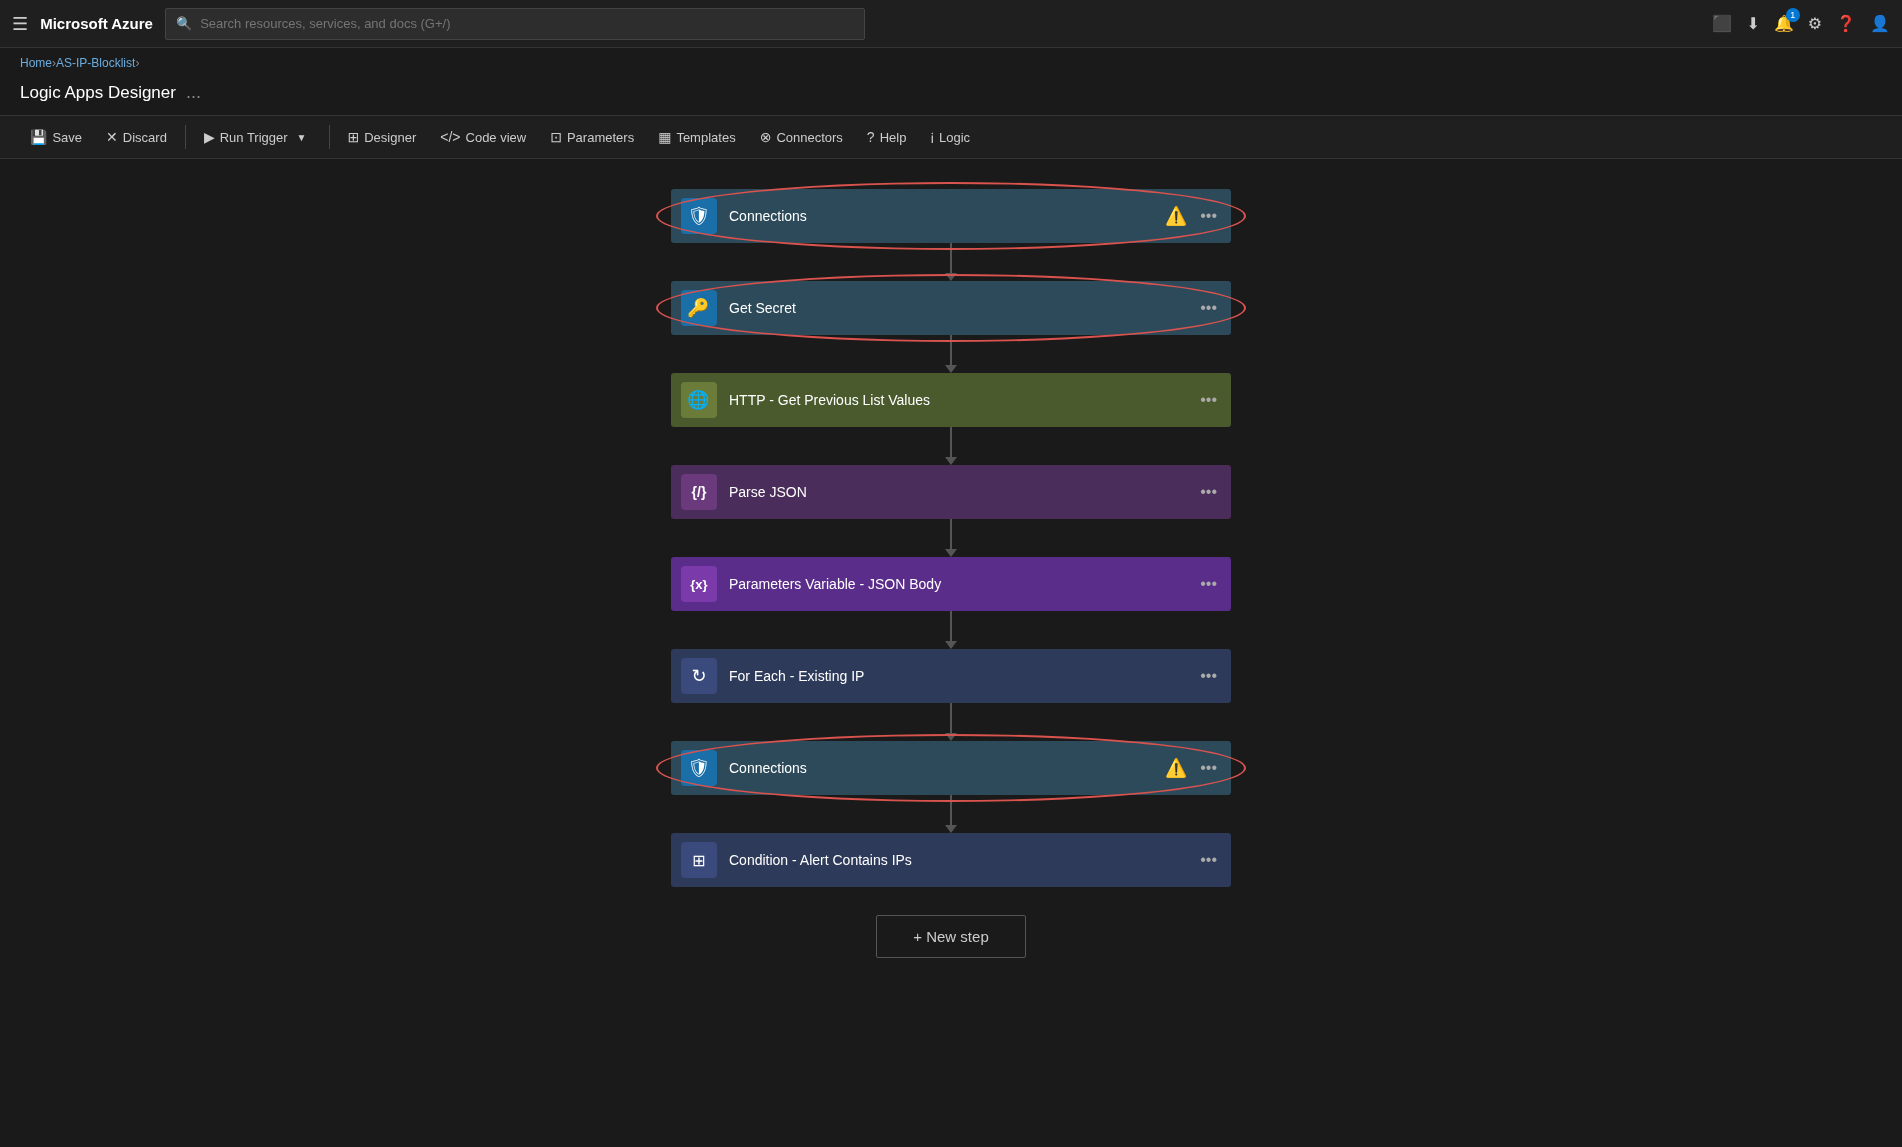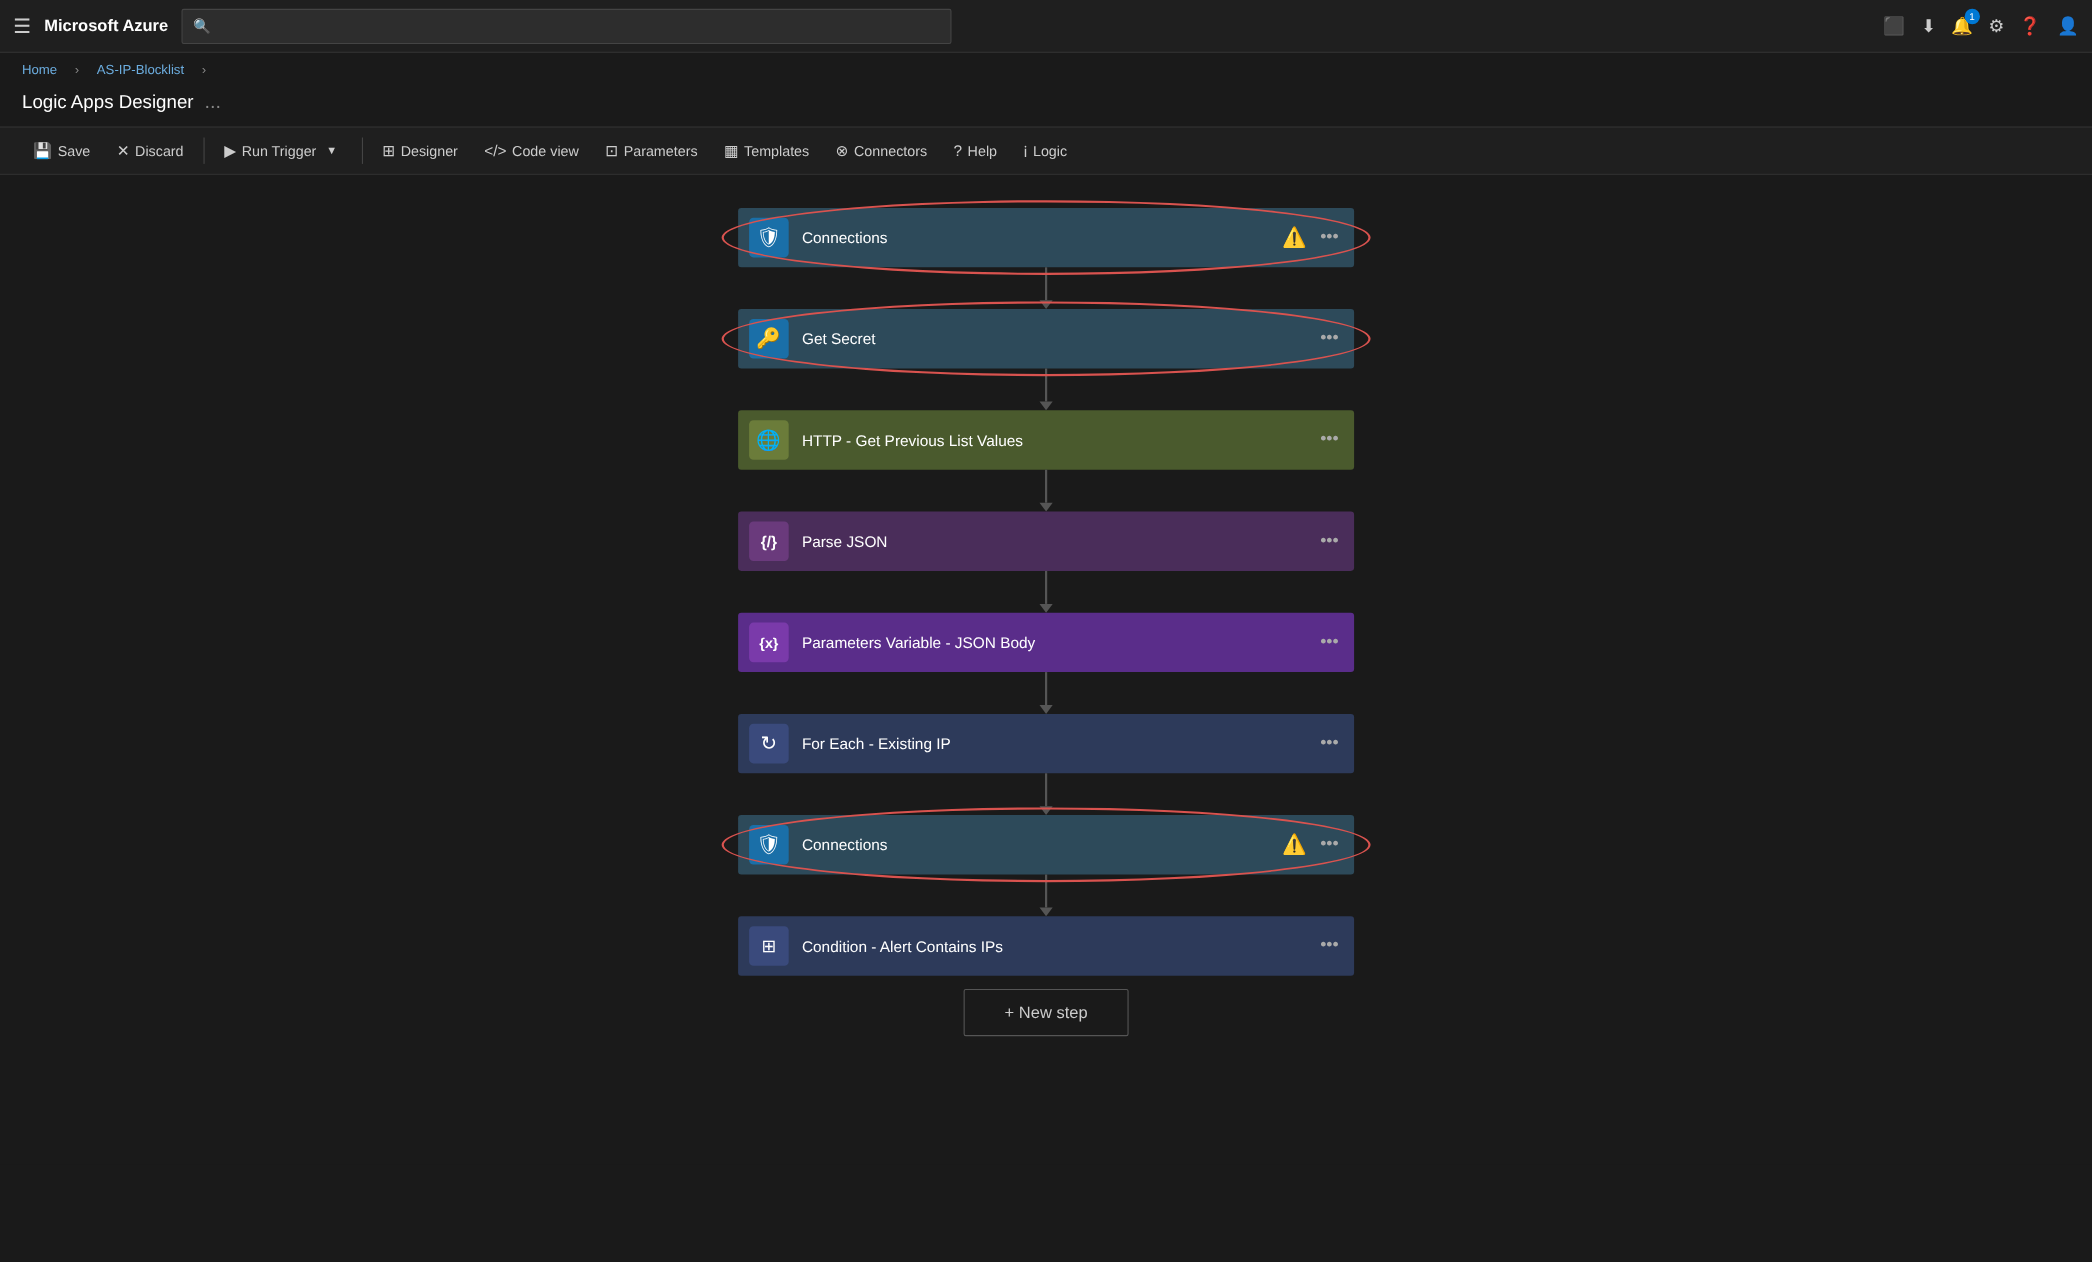--- a/index.html
+++ b/index.html
@@ -81,21 +81,21 @@
       justify-content: center;
     }
 
     
     .breadcrumb {
       padding: 8px 20px;
       font-size: 12px;
       color: #6caddf;
       display: flex;
       align-items: center;
-      gap: 16px;
+      gap: 0;
     }
     .breadcrumb span {
       color: #888;
     }
     .breadcrumb a {
       color: #6caddf;
       text-decoration: none;
     }
 
     
@@ -286,38 +286,39 @@
     
     .step-foreach { background: #2d3a5a; }
     .step-foreach .step-icon { background: #3a4a7c; }
 
     
     .step-condition { background: #2d3a5a; }
     .step-condition .step-icon { background: #3a4a7c; }
 
     
     .new-step-btn {
-      margin-top: 12px;
+      margin-top: 28px;
       background: transparent;
       border: 1px solid #555;
       color: #ccc;
       padding: 12px 36px;
       font-size: 15px;
       cursor: pointer;
       border-radius: 2px;
     }
   </style>
 </head>
 <body>
 
 <div class="topbar">
   <div class="topbar-hamburger">☰</div>
   <div class="topbar-brand">Microsoft Azure</div>
   <div class="topbar-search">
     <span style="color:#aaa; font-size:13px;">🔍</span>
+    <input type="text" placeholder="Search resources, services, and docs (G+/)" style="">
   </div>
   <div class="topbar-icons">
     <div class="topbar-icon">⬛</div>
     <div class="topbar-icon">⬇</div>
     <div class="topbar-icon" style="position:relative;">
       🔔
       <div class="notification-badge">1</div>
     </div>
     <div class="topbar-icon">⚙</div>
     <div class="topbar-icon">❓</div>

